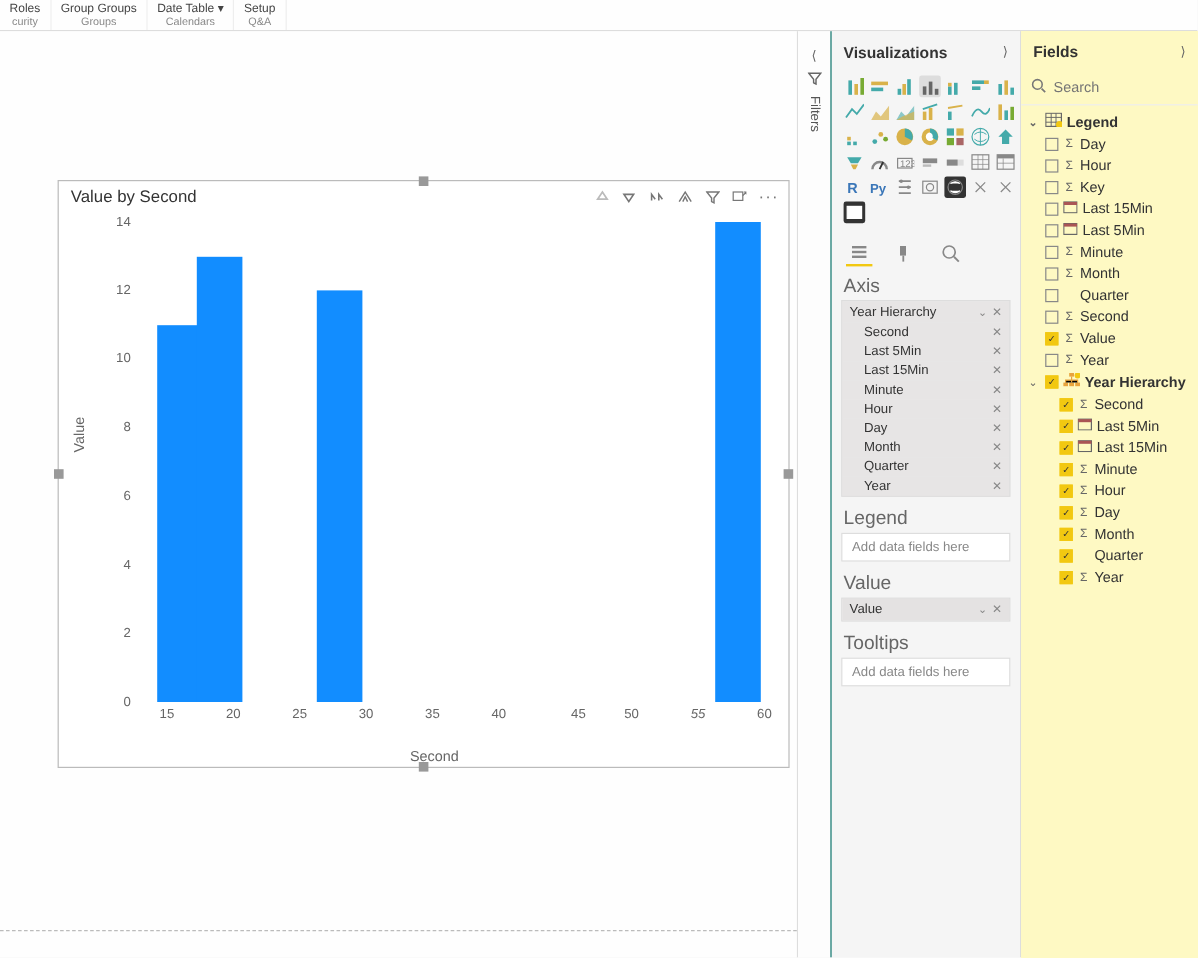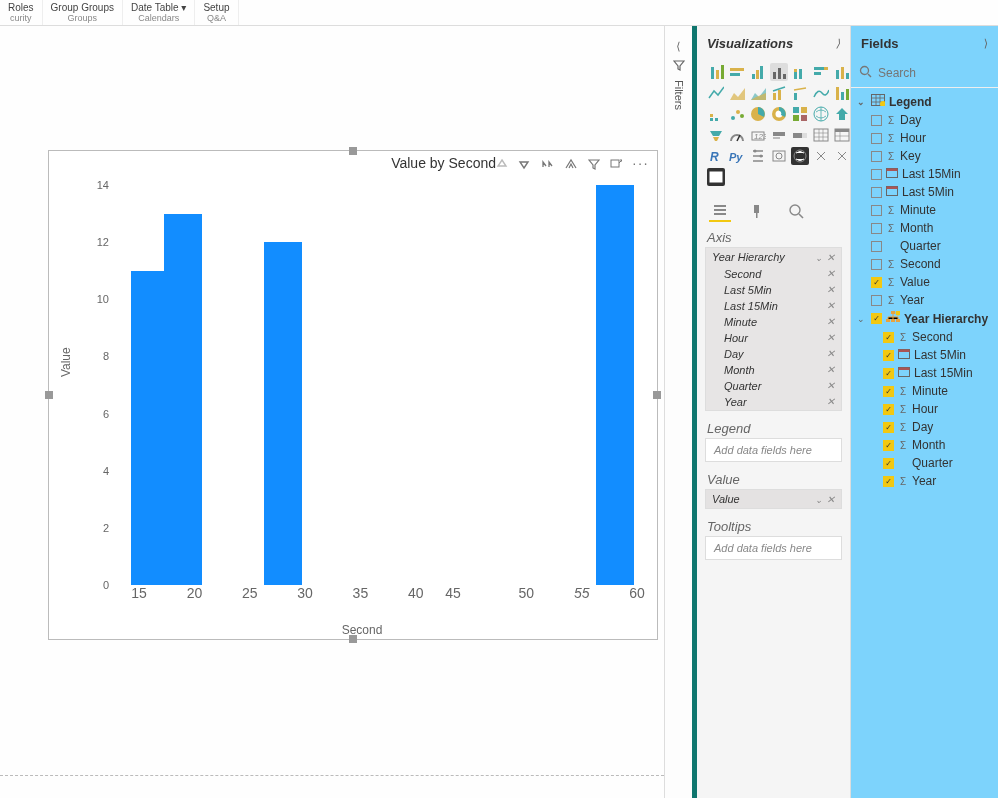--- a/index.html
+++ b/index.html
@@ -20,76 +20,76 @@
   
   .visual-container {
     position: absolute; left: 48px; top: 124px; width: 610px; height: 490px;
     border: 1px solid #bbb; background: #fff;
   }
   .visual-handle { position:absolute; width:8px; height:8px; background:#999; }
   .vh-t { top:-4px; left:50%; margin-left:-4px;}
   .vh-b { bottom:-4px; left:50%; margin-left:-4px;}
   .vh-l { left:-4px; top:50%; margin-top:-4px;}
   .vh-r { right:-4px; top:50%; margin-top:-4px;}
-  .visual-header { display:flex; justify-content:flex-end; align-items:center; padding:4px 8px 0 10px;}
+  .visual-header { display:flex; justify-content:space-between; align-items:center; padding:4px 8px 0 10px;}
   .chart-title { font-size: 14px; color: #333; }
   .visual-actions { display:flex; gap:10px; color:#777; font-size:13px;}
   .visual-actions span svg { vertical-align:middle; }
 
   .chart-body { position: absolute; left: 26px; top: 26px; right: 8px; bottom: 32px; }
   .y-label { position:absolute; left:-16px; top:50%; transform:rotate(-90deg) translateX(50%); transform-origin:left top; font-size:12px; color:#666;}
   .x-label { position:absolute; bottom:-30px; left:50%; transform:translateX(-50%); font-size:12px; color:#666;}
   .plot { position:absolute; left:42px; top:6px; right:4px; bottom:22px; }
   .y-tick { position:absolute; left:0; font-size:11px; color:#666; transform:translateY(50%); width:40px; text-align:right; padding-right:6px;}
-  .x-tick { position:absolute; bottom:0; font-size:14px; color:#666; transform:translateX(-50%);}
+  .x-tick { position:absolute; bottom:0; font-size:11px; color:#666; transform:translateX(-50%);}
   .bars { position:absolute; left:0; right:0; top:0; bottom:0;}
   .bar { position:absolute; bottom:0; background:#128DFF; width:38px;}
 
   
   .filters-strip { width: 28px; border-left:1px solid #ddd; background:#fdfdfd; display:flex; flex-direction:column; align-items:center; padding-top:14px; gap:6px;}
   .filters-strip .chev { font-size:11px; color:#666;}
   .filters-strip .ficon { font-size:12px; color:#666;}
   .filters-strip .vtext { writing-mode: vertical-rl; font-size:11px; color:#555;}
 
   
-  .viz-pane { width: 158px; border-left:5px solid #0f766e; background:#f5f5f5; display:flex; flex-direction:column; overflow-y:auto;font-style:italic;}
+  .viz-pane { width: 158px; border-left:1px solid #0f766e; background:#f5f5f5; display:flex; flex-direction:column; overflow-y:auto;}
   .pane-head { display:flex; justify-content:space-between; align-items:center; padding:10px 10px 8px 10px;}
   .pane-head h3 { font-size:13px; font-weight:600; color:#333;}
   .pane-head .chev { font-size:11px; color:#666;}
   .viz-grid { display:grid; grid-template-columns: repeat(7, 18px); gap:3px; padding:4px 8px 8px 10px;}
   .viz-tile { width:18px; height:18px; display:flex; align-items:center; justify-content:center; border-radius:2px;}
   .viz-tile svg { pointer-events:none;}
   .viz-tile.selected { background:#ddd;}
   .viz-tile.dark { background:#333; }
   .viz-tile.dark svg path, .viz-tile.dark svg rect { stroke:#fff; fill:#fff;}
 
   .viz-tabs { display:flex; gap:16px; padding:6px 12px 2px 12px;}
   .viz-tab { width:22px; height:22px; display:flex; align-items:center; justify-content:center;}
   .viz-tab.active { border-bottom:2px solid #f2c811;}
 
-  .section-label { font-size:13px; color:#666; padding:6px 10px 2px 10px;}
+  .section-label { font-size:16px; color:#666; padding:6px 10px 2px 10px;}
   .field-well { margin:0 8px 4px 8px; background:#eceaea; border:1px solid #ddd; font-size:11px;}
   .well-row { display:flex; justify-content:space-between; align-items:center; padding:3px 6px; background:#e4e2e2;}
   .well-header { justify-content:space-between; display:flex; padding:3px 6px; background:#e7e5e5;}
   .well-sub { padding:2px 6px 2px 18px; background:#e7e5e5; display:flex; justify-content:space-between;}
   .well-x { color:#888; font-size:10px; cursor:pointer;}
   .well-empty { margin:0 8px 4px 8px; background:#fff; border:1px solid #ddd; padding:5px 8px; font-size:11px; color:#888;}
 
   .drill-section { padding:4px 10px;}
   .drill-title { font-size:13px; font-weight:600; color:#333; padding:6px 0;}
   .drill-sub { font-size:11px; color:#666; margin-top:6px;}
   .toggle { display:flex; align-items:center; gap:6px; font-size:11px; color:#555; margin-top:3px;}
   .toggle-track { width:22px; height:10px; border-radius:5px; background:#bbb; position:relative;}
   .toggle-knob { width:10px; height:10px; border-radius:50%; background:#555; position:absolute; top:0;}
   .toggle-off .toggle-knob { left:0;}
   .toggle-on .toggle-knob { right:0;}
   .toggle-on .toggle-track { background:#888;}
 
   
-  .fields-pane { width: 148px; border-left:1px solid #ddd; background:#7dd3fc; display:flex; flex-direction:column; overflow-y:auto;}
+  .fields-pane { width: 148px; border-left:1px solid #ddd; background:#fef9c3; display:flex; flex-direction:column; overflow-y:auto;}
   .search-row { display:flex; align-items:center; gap:6px; padding:6px 8px; border-bottom:1px solid #eee;}
   .search-row input { border:none; outline:none; flex:1; font-size:12px; background:transparent;}
   .tree { padding:4px 4px;}
   .tree-node { display:flex; align-items:center; gap:4px; padding:2px 2px; font-size:12px; color:#333;}
   .tree-node.header { font-weight:600;}
   .tree-node .caret { width:10px; font-size:9px; color:#666;}
   .tree-node .cb { width:11px; height:11px; border:1px solid #888; display:inline-flex; align-items:center; justify-content:center; font-size:8px; color:#fff;}
   .tree-node .cb.checked { background:#f2c811; border-color:#f2c811; color:#333;}
   .tree-node .sigma { font-size:10px; color:#666; width:10px; text-align:center;}
   .tree-children { padding-left:14px;}
@@ -163,21 +163,21 @@
               <div class="bar" style="left: 146.957px; height: 342.857px; background: rgb(18, 141, 255);"></div>
               <div class="bar" style="left: 478.872px; height: 400px; background: rgb(18, 141, 255);"></div>
             </div>
           <div id="xticks"></div>
         <div class="x-tick" style="left: 22.1277px; bottom: -16px;">15</div>
             <div class="x-tick" style="left: 77.4468px; bottom: -16px;">20</div>
             <div class="x-tick" style="left: 132.766px; bottom: -16px;">25</div>
             <div class="x-tick" style="left: 188.085px; bottom: -16px;">30</div>
             <div class="x-tick" style="left: 243.404px; bottom: -16px;">35</div>
             <div class="x-tick" style="left: 298.723px; bottom: -16px;">40</div>
-            <div class="x-tick" style="left: 336px; bottom: -16px;">45</div>
+            <div class="x-tick" style="left: 365px; bottom: -16px;">45</div>
             <div class="x-tick" style="left: 409.362px; bottom: -16px;">50</div>
             <div class="x-tick" style="left: 464.681px; bottom: -16px; font-style: italic;">55</div>
             <div class="x-tick" style="left: 520px; bottom: -16px;">60</div>
           </div>
       <div class="y-tick" style="bottom: 22px; left: 0px;">0</div>
           <div class="y-tick" style="bottom: 79.1429px; left: 0px;">2</div>
           <div class="y-tick" style="bottom: 136.286px; left: 0px;">4</div>
           <div class="y-tick" style="bottom: 193.429px; left: 0px;">6</div>
           <div class="y-tick" style="bottom: 250.571px; left: 0px;">8</div>
           <div class="y-tick" style="bottom: 307.714px; left: 0px;">10</div>

